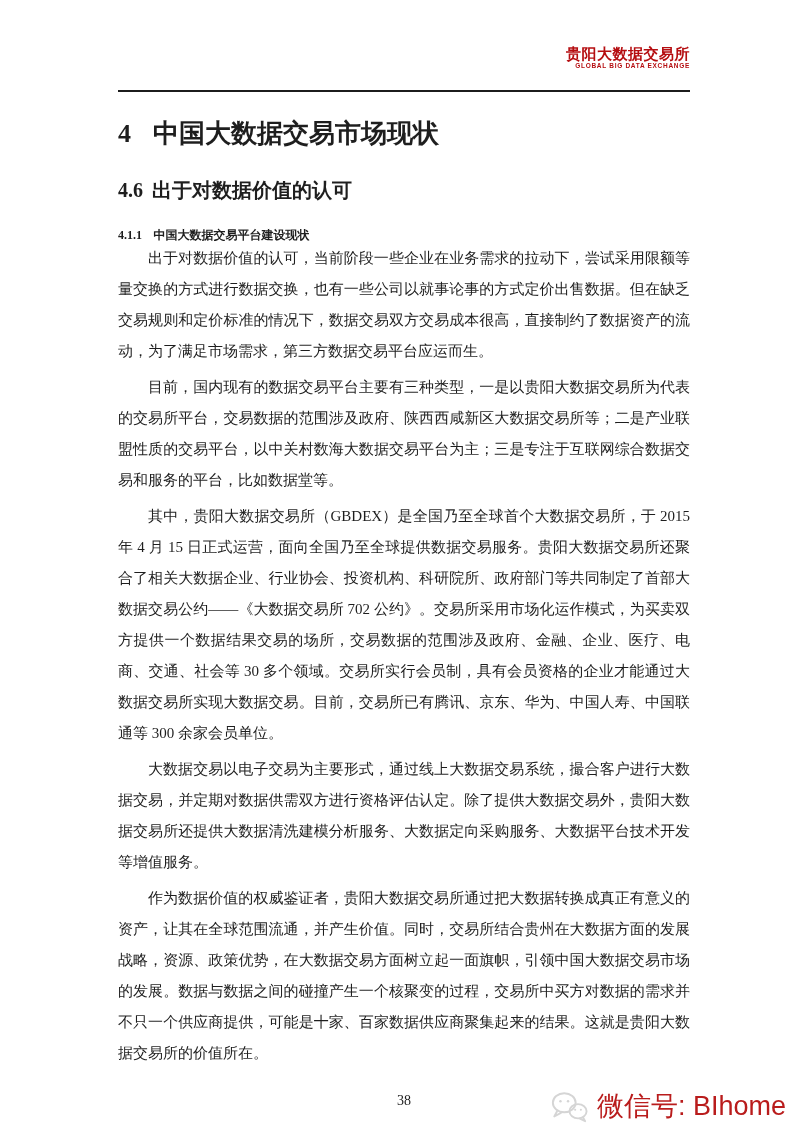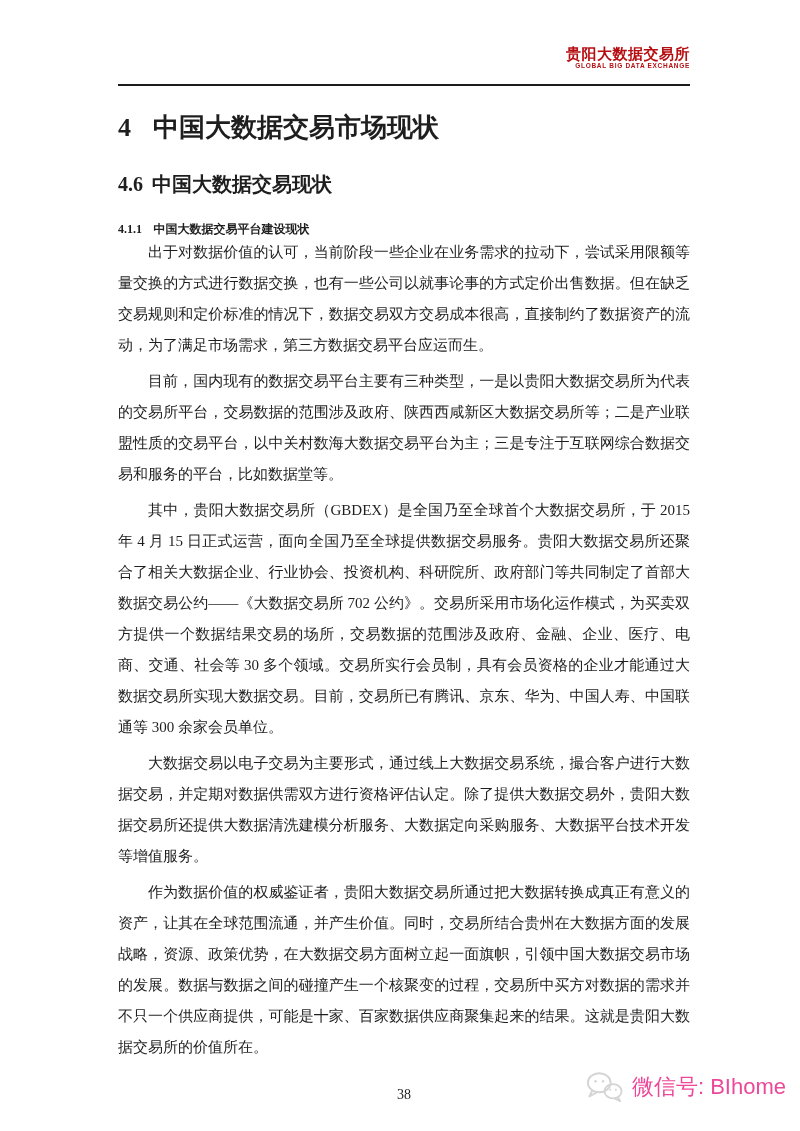--- a/index.html
+++ b/index.html
@@ -13,21 +13,21 @@
     color: #1e1e1e;
   }
   .content {
     position: absolute;
     left: 118px;
     top: 0;
     width: 572px;
   }
   .doc-header {
     padding-top: 45px;
-    padding-bottom: 14px;
+    padding-bottom: 20px;
     border-bottom: 2px solid #1c1c1c;
     text-align: right;
   }
   .brand-cn {
     font-family: "Liberation Sans", "DejaVu Sans", sans-serif;
     font-weight: bold;
     font-size: 15px;
     line-height: 1.15;
     color: #b50d10;
     letter-spacing: 0.5px;
@@ -72,45 +72,45 @@
   }
   .page-num {
     margin-top: 24px;
     text-align: center;
     font-size: 14px;
     color: #1e1e1e;
   }
   .watermark {
     position: absolute;
     right: 14px;
-    bottom: 28px;
+    bottom: 7px;
     display: flex;
     align-items: center;
     gap: 9px;
-    color: #ec4899;
+    color: #b91c1c;
     font-family: "Liberation Sans", "DejaVu Sans", sans-serif;
-    font-size: 22px;
+    font-size: 27px;
     user-select: none;
   }
   .watermark svg { display: block; }
 </style>
 </head>
 <body>
 
 <div class="page">
   <div class="content">
 
     <div class="doc-header">
       <div class="brand-cn">贵阳大数据交易所</div>
       <div class="brand-en">GLOBAL BIG DATA EXCHANGE</div>
     </div>
 
     <h1 class="doc-h1"><span class="hnum-1">4</span><span>中国大数据交易市场现状</span></h1>
 
-    <h2 class="doc-h2"><span class="hnum-2">4.6</span><span>中国大数据交易现状</span></h2>
+    <h2 class="doc-h2"><span class="hnum-2">4.6</span><span>出于对数据价值的认可</span></h2>
 
     <h3 class="doc-h3"><span class="hnum-3">4.1.1</span><span>中国大数据交易平台建设现状</span></h3>
 
     <div class="body-text">
       <p>出于对数据价值的认可，当前阶段一些企业在业务需求的拉动下，尝试采用限额等量交换的方式进行数据交换，也有一些公司以就事论事的方式定价出售数据。但在缺乏交易规则和定价标准的情况下，数据交易双方交易成本很高，直接制约了数据资产的流动，为了满足市场需求，第三方数据交易平台应运而生。</p>
       <p>目前，国内现有的数据交易平台主要有三种类型，一是以贵阳大数据交易所为代表的交易所平台，交易数据的范围涉及政府、陕西西咸新区大数据交易所等；二是产业联盟性质的交易平台，以中关村数海大数据交易平台为主；三是专注于互联网综合数据交易和服务的平台，比如数据堂等。</p>
       <p>其中，贵阳大数据交易所（GBDEX）是全国乃至全球首个大数据交易所，于 2015 年 4 月 15 日正式运营，面向全国乃至全球提供数据交易服务。贵阳大数据交易所还聚合了相关大数据企业、行业协会、投资机构、科研院所、政府部门等共同制定了首部大数据交易公约——《大数据交易所 702 公约》。交易所采用市场化运作模式，为买卖双方提供一个数据结果交易的场所，交易数据的范围涉及政府、金融、企业、医疗、电商、交通、社会等 30 多个领域。交易所实行会员制，具有会员资格的企业才能通过大数据交易所实现大数据交易。目前，交易所已有腾讯、京东、华为、中国人寿、中国联通等 300 余家会员单位。</p>
       <p>大数据交易以电子交易为主要形式，通过线上大数据交易系统，撮合客户进行大数据交易，并定期对数据供需双方进行资格评估认定。除了提供大数据交易外，贵阳大数据交易所还提供大数据清洗建模分析服务、大数据定向采购服务、大数据平台技术开发等增值服务。</p>
       <p>作为数据价值的权威鉴证者，贵阳大数据交易所通过把大数据转换成真正有意义的资产，让其在全球范围流通，并产生价值。同时，交易所结合贵州在大数据方面的发展战略，资源、政策优势，在大数据交易方面树立起一面旗帜，引领中国大数据交易市场的发展。数据与数据之间的碰撞产生一个核聚变的过程，交易所中买方对数据的需求并不只一个供应商提供，可能是十家、百家数据供应商聚集起来的结果。这就是贵阳大数据交易所的价值所在。</p>
     </div>

